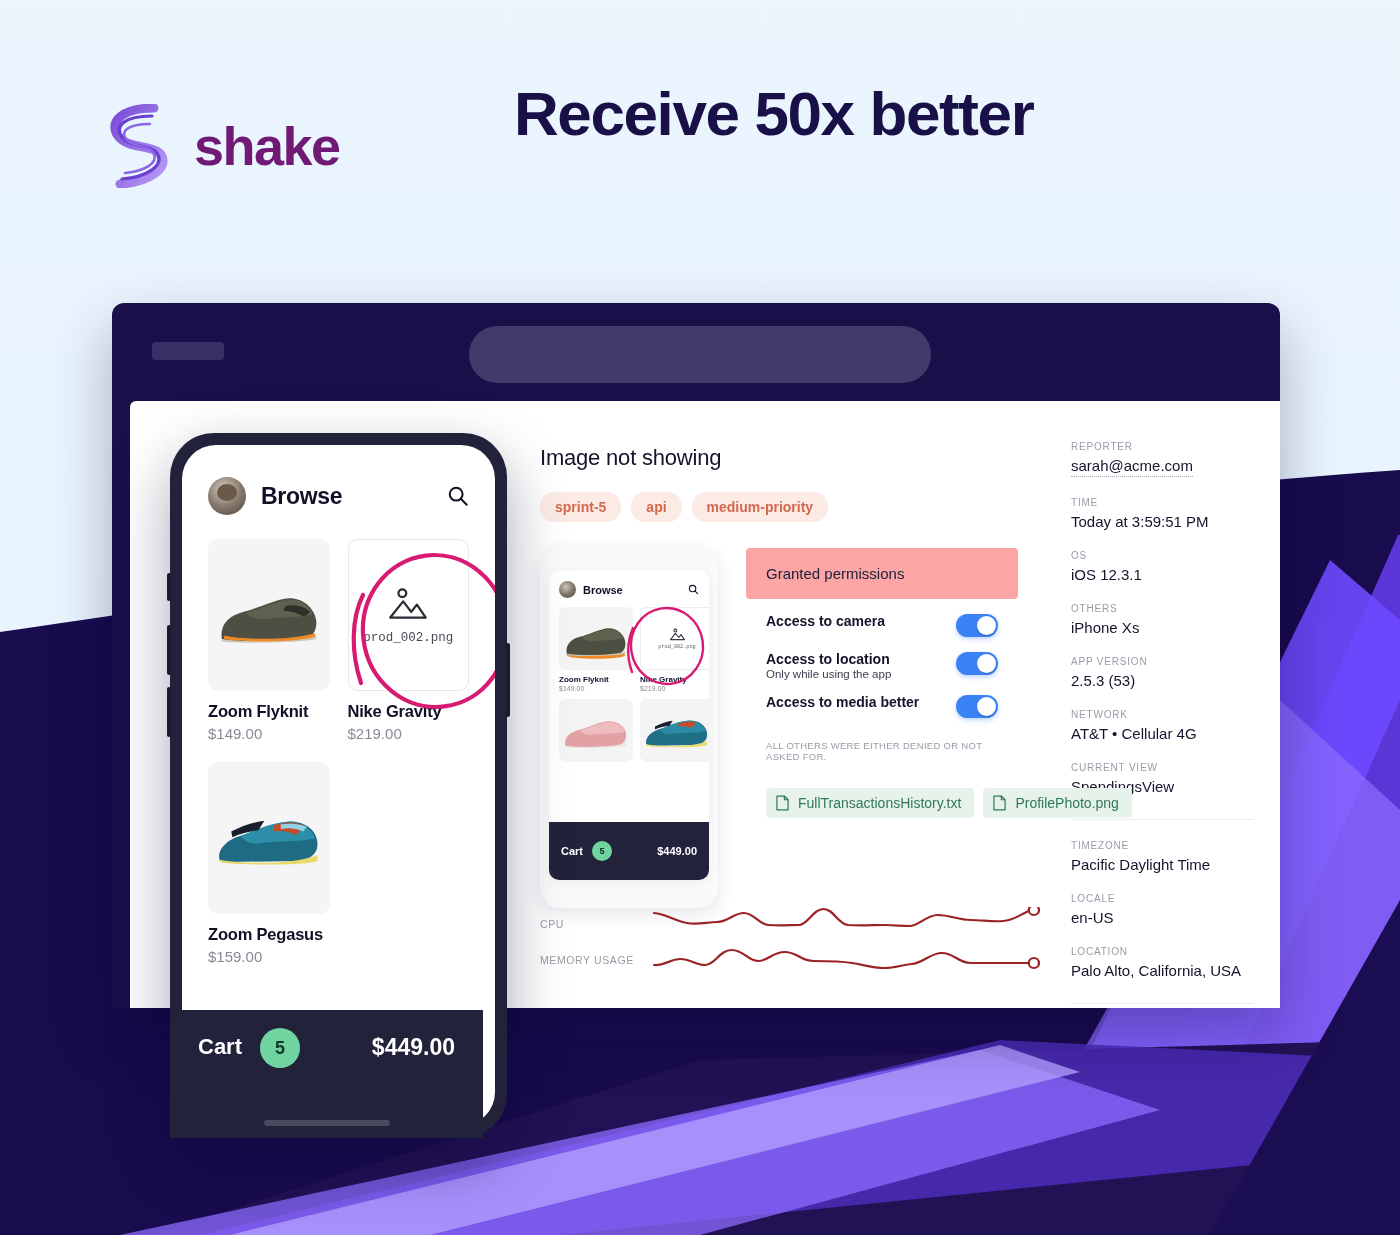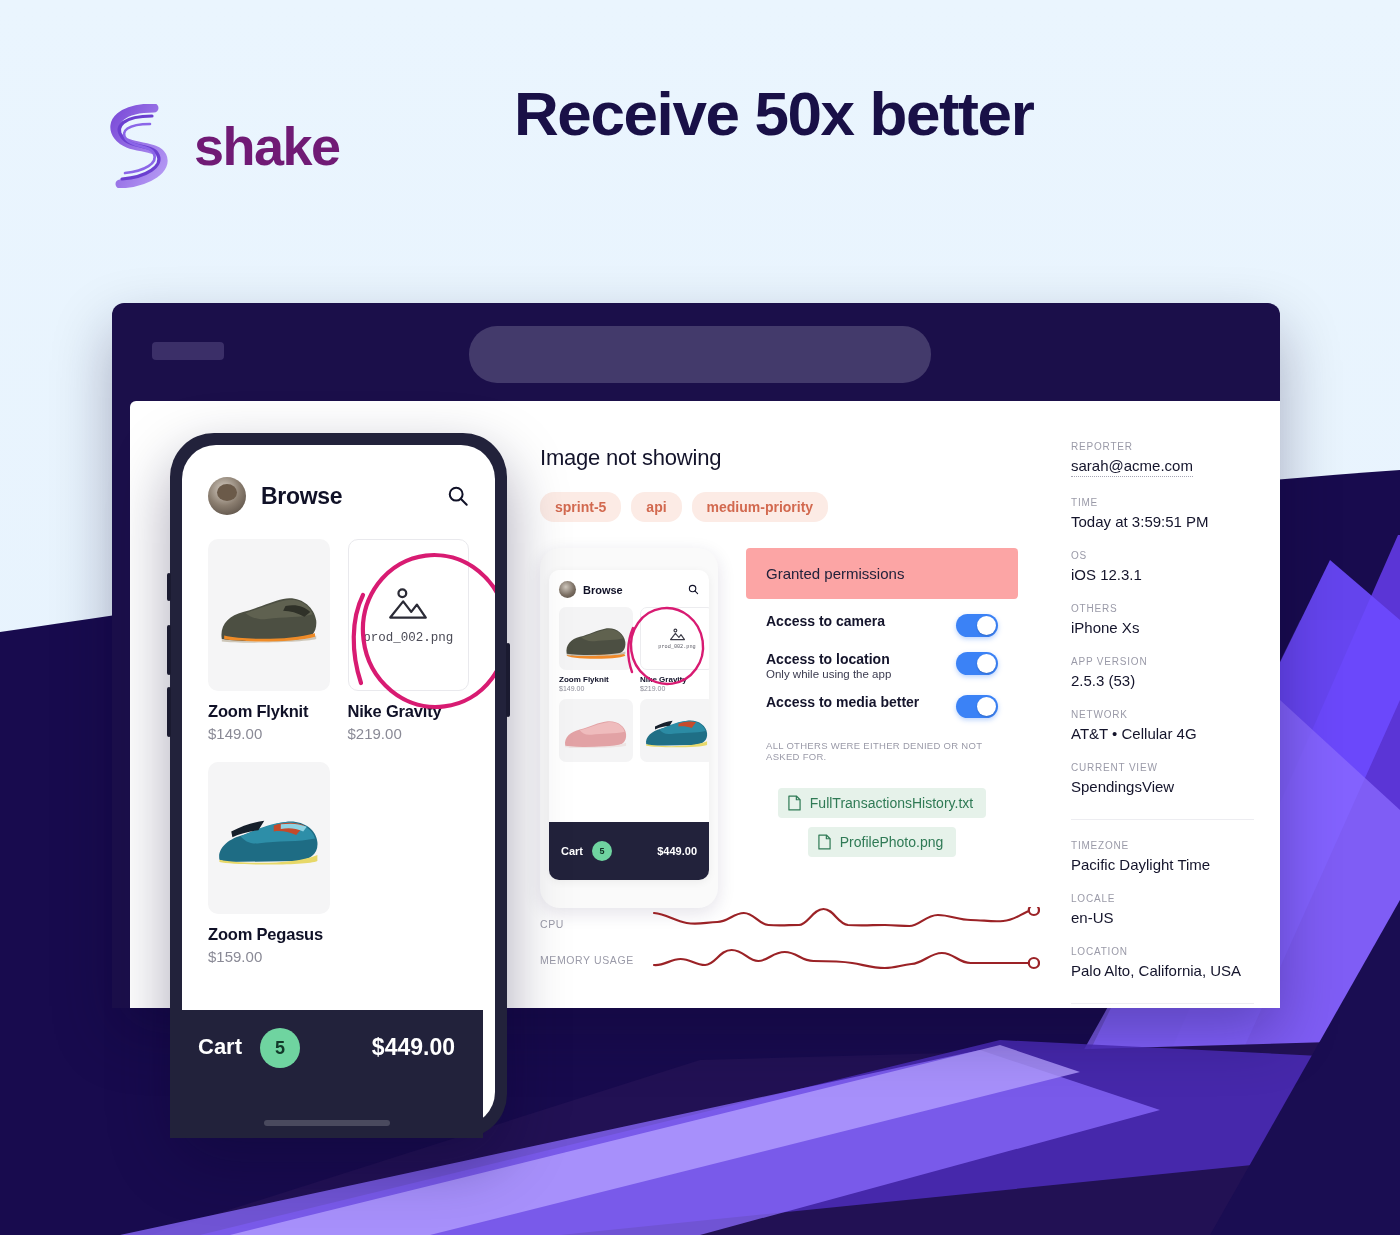--- a/index.html
+++ b/index.html
@@ -121,21 +121,21 @@
     box-shadow: 0 2px 5px rgba(59,130,246,.35);
   }
   .toggle .knob {
     position: absolute; right: 2px; top: 2px; width: 19px; height: 19px;
     border-radius: 50%; background: #fff; box-shadow: 0 1px 2px rgba(0,0,0,.2);
   }
   #perm-note {
     font-size: 9.5px; color: #9a9aa8; letter-spacing: .3px;
     padding: 22px 20px 0 20px;
   }
-  #attachments { padding: 26px 20px 0 20px; display: flex; flex-direction: column; gap: 9px; align-items: center; }
+  #attachments { padding: 26px 20px 0 20px; display: flex; flex-direction: row; gap: 9px; align-items: center; }
   .attach {
     background: #e6f2ea; color: #2f7a55; border-radius: 4px;
     padding: 7px 13px 7px 10px; font-size: 14px;
     display: flex; align-items: center; gap: 9px;
   }
 
   
   #metrics { position: absolute; left: 410px; top: 505px; width: 500px; }
   .metric-row { display: flex; align-items: center; height: 36px; }
   .metric-label {

